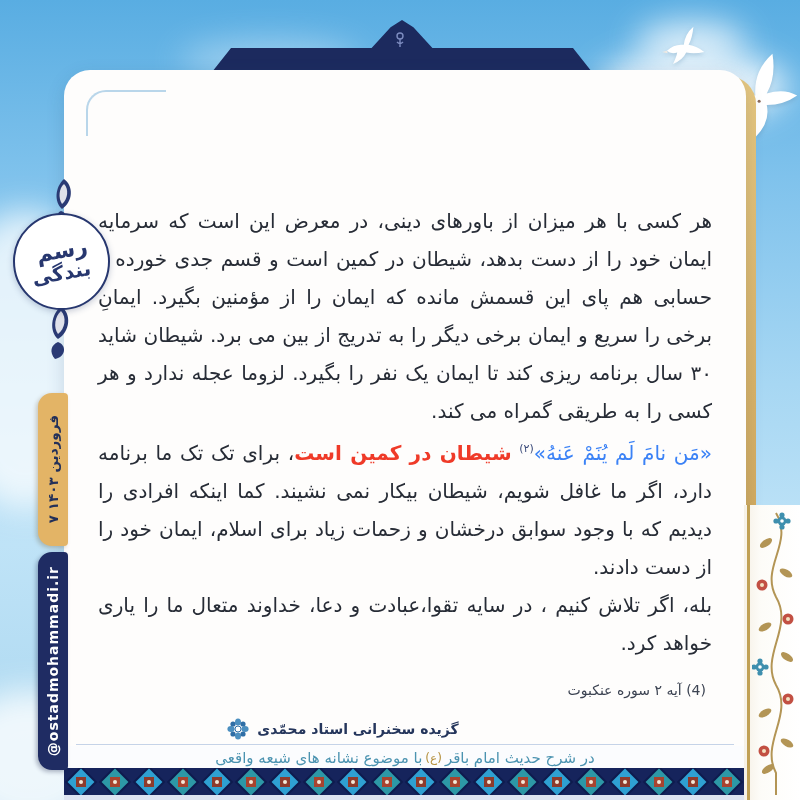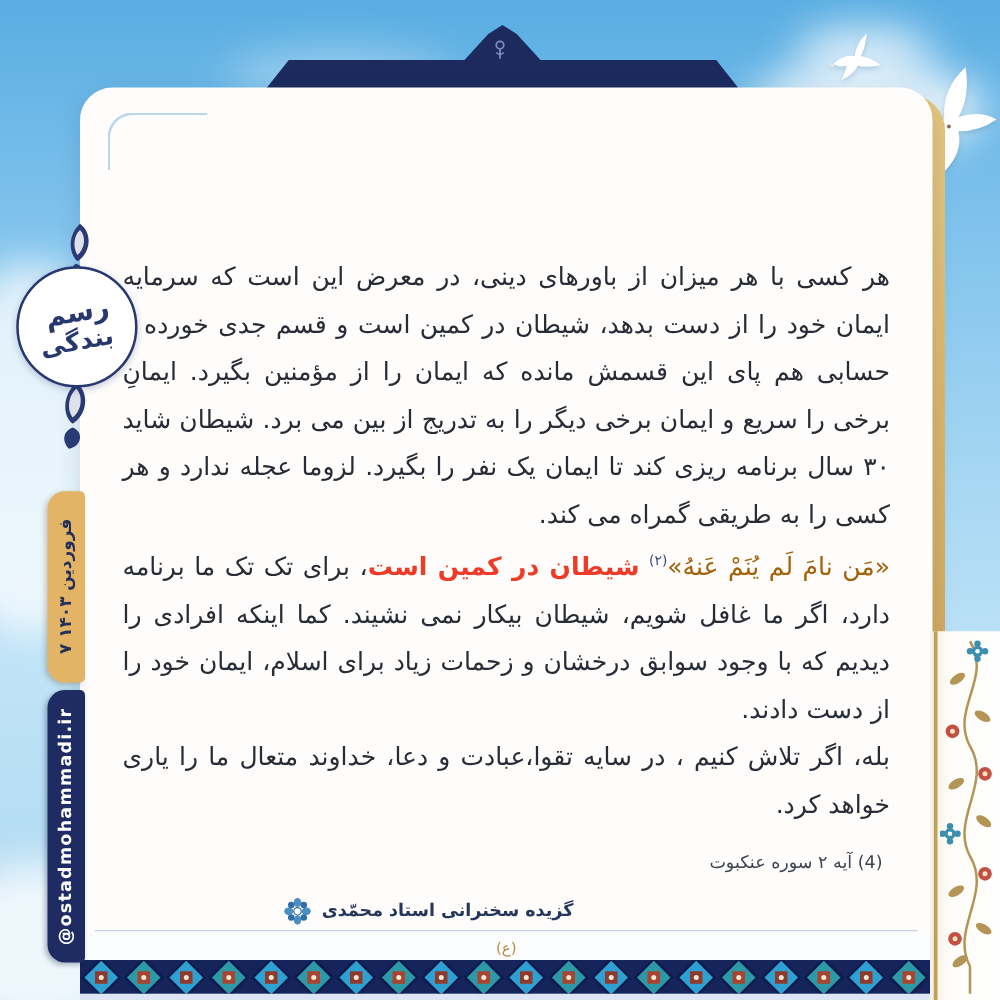--- a/index.html
+++ b/index.html
@@ -39,21 +39,21 @@
                 font-size:34px; font-weight:800; color:#ef3a28; letter-spacing:-.5px; }
 
   .verse { position:absolute; top:78px; left:0; width:100%; text-align:center; direction:rtl;
            font-size:21px; font-weight:600; color:#2b3b6e; }
   .verse sup { font-size:11px; color:#3a4a7a; }
 
   .body-text { position:absolute; top:132px; right:34px; width:614px; direction:rtl;
                text-align:justify; font-size:20px; line-height:38px; color:#272c36; }
   .body-text p { margin-bottom:0; }
   .hl-red { color:#ef3a28; font-weight:800; }
-  .q-navy { color:#a16207; }
+  .q-navy { color:#3b82f6; }
   .body-text sup { font-size:11px; color:#3a4a7a; }
 
   .footnotes { position:absolute; top:608px; right:40px; direction:rtl; text-align:right;
                font-size:14px; line-height:24px; color:#3c4352; }
 
   .caption-row { position:absolute; top:648px; left:0; width:100%; display:flex; flex-direction:row-reverse;
                  justify-content:center; align-items:center; gap:8px; transform:translateX(-62px);
                  direction:rtl; color:#25365c; font-size:14px; font-weight:600; }
 
   .footer-sep { position:absolute; top:674px; left:12px; width:658px; height:0; border-top:1.5px solid #c5d3e8; }
@@ -168,21 +168,23 @@
               <ellipse cx="16" cy="16" rx="2.6" ry="2.6"></ellipse>
           </g>
           <circle cx="11" cy="11" r="3" fill="#ffffff" stroke="#2f6ea6" stroke-width="1"></circle>
         </svg>
       </span>
       <span>گزیده سخنرانی استاد محمّدی</span>
     </div>
 
     <div class="footer-sep"></div>
     <div class="footer-bar">
+      <span>در شرح حدیث امام باقر</span>
       <span class="honorific">(ع)</span>
+      <span>با موضوع نشانه های شیعه واقعی</span>
     </div>
   </div>
 
   <div class="tile-strip">
       <div class="tile even">
         <div class="dia"></div>
         <div class="dia2"></div>
         <div class="dot"></div>
       </div>
       <div class="tile odd">

